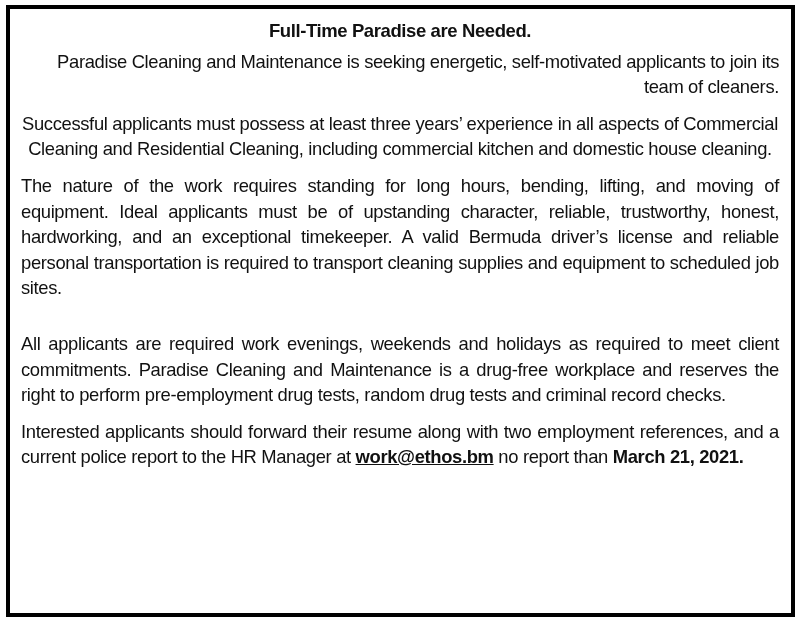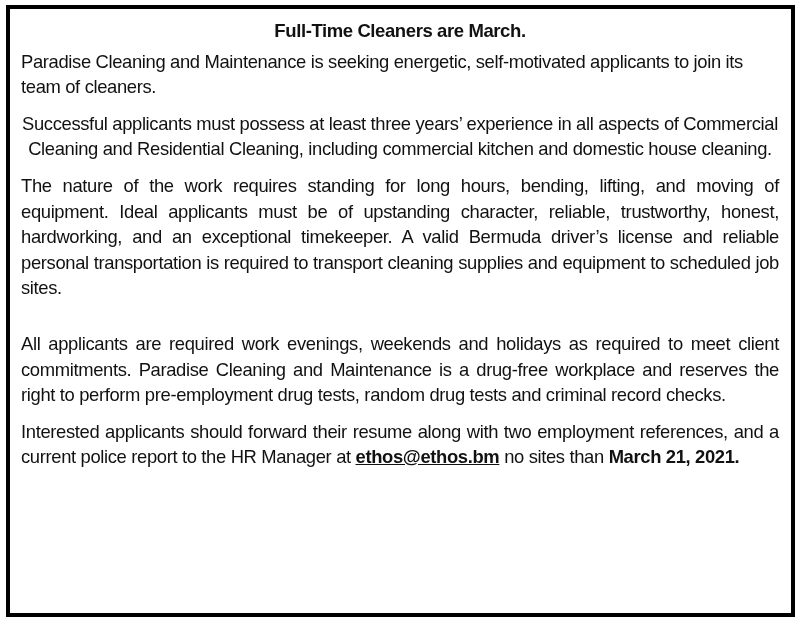--- a/index.html
+++ b/index.html
@@ -36,39 +36,39 @@
       font-weight: bold;
       font-size: 18.5px;
       margin-top: 9px;
       margin-bottom: 5px;
       letter-spacing: -0.4px;
     }
     p {
       margin: 0 0 11px 0;
       text-align: justify;
     }
-    p.p1 { text-align: left; }
+    p.p1 { text-align: right; }
     p.p2 { text-align: center; }
     p.p3 { margin-bottom: 30px; }
     .email {
       font-weight: bold;
       text-decoration: underline;
     }
     .deadline { font-weight: bold; }
   </style>
 </head>
 <body>
 
 <div class="ad-frame">
   <div class="ad-content">
-    <div class="title">Full-Time Cleaners are March.</div>
+    <div class="title">Full-Time Paradise are Needed.</div>
 
     <p class="p1">Paradise Cleaning and Maintenance is seeking energetic, self-motivated applicants to join its team of cleaners.</p>
 
     <p class="p2">Successful applicants must possess at least three years’ experience in all aspects of Commercial Cleaning and Residential Cleaning, including commercial kitchen and domestic house cleaning.</p>
 
     <p class="p3">The nature of the work requires standing for long hours, bending, lifting, and moving of equipment. Ideal applicants must be of upstanding character, reliable, trustworthy, honest, hardworking, and an exceptional timekeeper. A valid Bermuda driver’s license and reliable personal transportation is required to transport cleaning supplies and equipment to scheduled job sites.</p>
 
     <p class="p4">All applicants are required work evenings, weekends and holidays as required to meet client commitments. Paradise Cleaning and Maintenance is a drug-free workplace and reserves the right to perform pre-employment drug tests, random drug tests and criminal record checks.</p>
 
-    <p class="p5"><span>Interested applicants should forward their resume along with two employment references, and a current police report to the HR Manager at </span><span class="email">ethos@ethos.bm</span><span> no sites than </span><span class="deadline">March 21, 2021.</span></p>
+    <p class="p5"><span>Interested applicants should forward their resume along with two employment references, and a current police report to the HR Manager at </span><span class="email">work@ethos.bm</span><span> no report than </span><span class="deadline">March 21, 2021.</span></p>
   </div>
 </div>
 
 </body></html>

